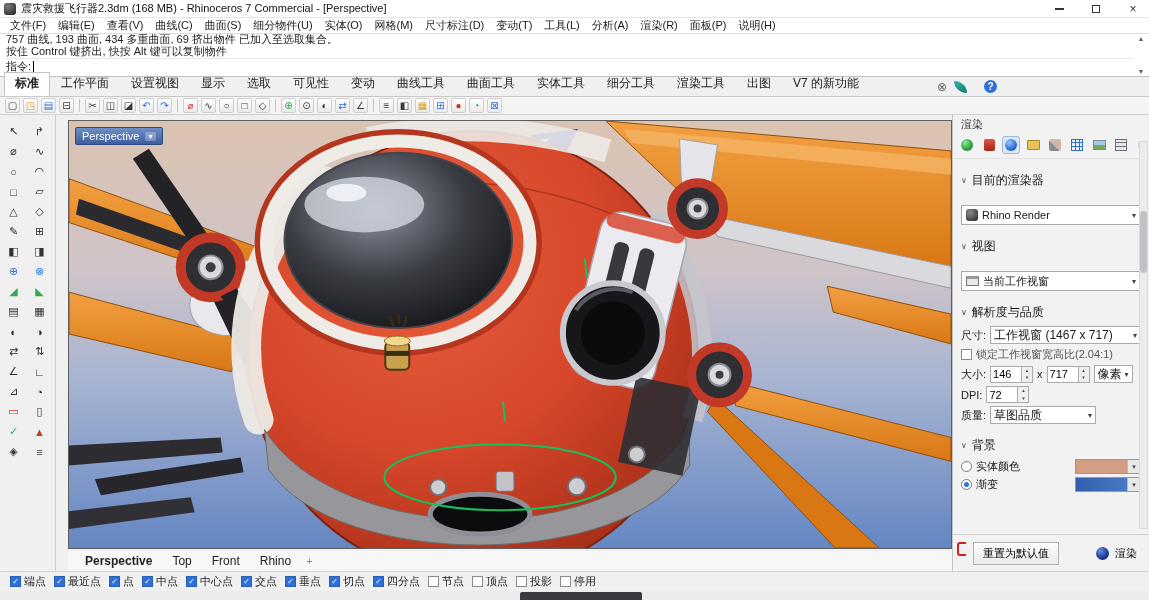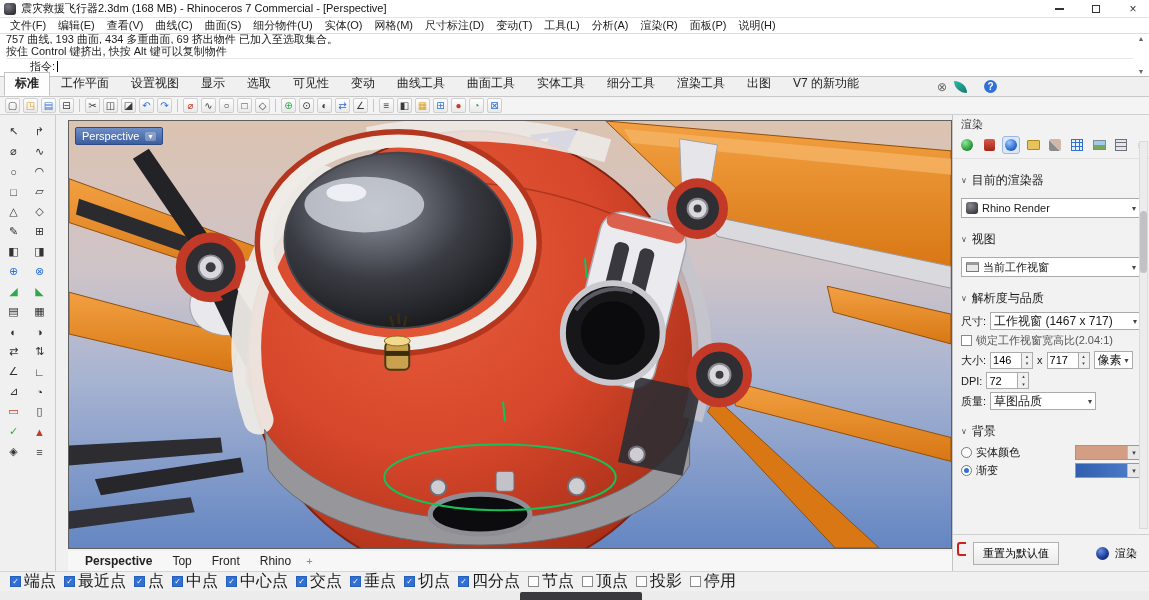--- a/index.html
+++ b/index.html
@@ -17,21 +17,21 @@
   .closeg { font-size:12px; line-height:1; }
 
   
   #menubar { position:absolute; left:0; top:18px; width:1149px; height:16px; background:#ffffff; border-bottom:1px solid #dcdcdc; display:flex; align-items:center; padding-left:4px; }
   .mitem { padding:1px 6px; white-space:nowrap; }
 
   
   #cmdarea { position:absolute; left:0; top:34px; width:1149px; height:43px; background:#ffffff; border-bottom:1px solid #c0c0c0; padding:0 16px 0 6px; }
   .cmd-l1 { height:12px; overflow:hidden; color:#222; line-height:15px; margin-top:-2px; }
   .cmd-l2 { height:15px; line-height:15px; border-bottom:1px solid #e8e8e8; color:#222; }
-  .cmd-prompt { height:15px; display:flex; align-items:center; gap:2px;margin-left:24px; }
+  .cmd-prompt { height:15px; display:flex; align-items:center; gap:2px; }
   .caret { width:1px; height:11px; background:#000; }
   .cmd-scroll { position:absolute; right:2px; top:1px; bottom:1px; width:12px; display:flex; flex-direction:column; justify-content:space-between; align-items:center; color:#666; font-size:7px; }
 
   
   #tabrow { position:absolute; left:0; top:77px; width:1149px; height:20px; background:#f0f0f0; border-bottom:1px solid #c8c8c8; display:flex; align-items:flex-end; padding-left:4px; }
   .rtab { padding:2px 10px 3px; font-size:12px; color:#222; border:1px solid transparent; white-space:nowrap; }
   .rtab.active { background:#fdfdfd; border-color:#c2c2c2; border-bottom-color:#fdfdfd; font-weight:bold; }
   .tab-gear { position:absolute; right:202px; top:3px; font-size:12px; color:#666; }
   .quill { position:absolute; right:182px; top:4px; width:13px; height:12px; background:linear-gradient(135deg,#2fb9a8,#147a6e); border-radius:0 100% 0 100%; }
   .helpico { position:absolute; right:152px; top:3px; width:13px; height:13px; border-radius:50%; background:#2f6fd6; color:#fff; font-size:10px; font-weight:bold; display:flex; align-items:center; justify-content:center; }
@@ -73,21 +73,21 @@
   .gridic { width:12px; height:12px; border:1px solid #2f6fd6; background:
     repeating-linear-gradient(0deg, transparent 0 3px, #2f6fd6 3px 4px),
     repeating-linear-gradient(90deg, transparent 0 3px, #2f6fd6 3px 4px), #eaf1fc; }
   .photo { width:13px; height:10px; border:1px solid #888; background:linear-gradient(#9ecbf0 55%, #7aa85a 45%); }
   .gridic2 { width:12px; height:12px; border:1px solid #707078; background:
     repeating-linear-gradient(0deg, transparent 0 3px, #707078 3px 4px), #e6e6ea; }
   .pmenu { margin-left:auto; color:#777; font-size:10px; }
 
   .sec-hdr { display:flex; align-items:center; gap:5px; padding:4px 8px 2px; margin-top:9px; font-size:12px; color:#1c1c1c; }
   .chev { font-size:8px; color:#555; }
-  .dd { height:20px; margin:7px 8px 0; background:#fff; border:1px solid #ababab; display:flex; align-items:center; gap:4px; padding:0 4px; }
+  .dd { height:20px; margin:14px 8px 0; background:#fff; border:1px solid #ababab; display:flex; align-items:center; gap:4px; padding:0 4px; }
   .dd-text { flex:1; font-size:11px; white-space:nowrap; overflow:hidden; }
   .dd-arrow { font-size:8px; color:#444; }
   .rhino-ico { width:12px; height:12px; border-radius:3px; background:radial-gradient(circle at 35% 30%, #8a8a92, #26262c); }
   .vport-ico { width:13px; height:10px; background:#e8e8e8; border:1px solid #777; border-top:3px solid #999; }
 
   .prow { display:flex; align-items:center; gap:4px; padding:3px 8px 0; font-size:11px; }
   .mini-dd { height:18px; background:#fff; border:1px solid #ababab; display:flex; align-items:center; gap:3px; padding:0 3px; font-size:11px; }
   .mini-dd .dd-text { font-size:12px; }
   .grow { flex:1; }
   .num { width:32px; height:17px; border:1px solid #ababab; font-size:11px; padding:0 2px; font-family:inherit; background:#fff; }
@@ -109,21 +109,21 @@
 
   .pscroll { position:absolute; right:1px; top:26px; bottom:42px; width:9px; background:#ececec; border:1px solid #dadada; }
   .pthumb { position:absolute; left:0; right:0; top:18%; height:62px; background:#c2c2c6; border-radius:4px; }
 
   
   #statusbar { position:absolute; left:0; top:571px; width:1149px; height:20px; background:#f0f0f0; border-top:1px solid #d4d4d4; display:flex; align-items:center; gap:8px; padding-left:10px; }
   .os { display:flex; align-items:center; gap:3px; }
   .cb { width:11px; height:11px; border:1px solid #8a8a8a; background:#fff; display:inline-flex; align-items:center; justify-content:center; }
   .cb.checked { background:#2f6fd6; border-color:#2660b8; }
   .mk { color:#fff; font-size:8px; line-height:1; }
-  .ol { font-size:16px; }
+  .ol { font-size:11px; }
 
   
   #bottomstrip { position:absolute; left:0; top:591px; width:1149px; height:9px; background:#ececec; }
   .tasksliver { position:absolute; left:520px; top:1px; width:122px; height:8px; background:#3a3a3e; border-radius:2px 2px 0 0; }
 </style>
 </head>
 <body>
 
 <div id="titlebar">
   <span class="appico"></span>

